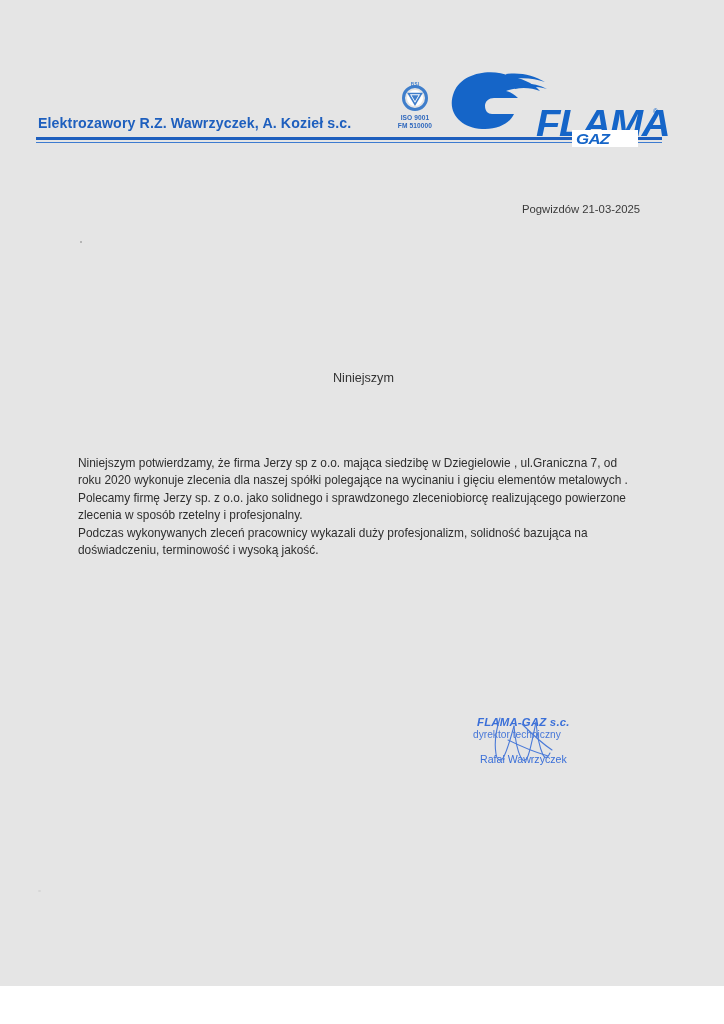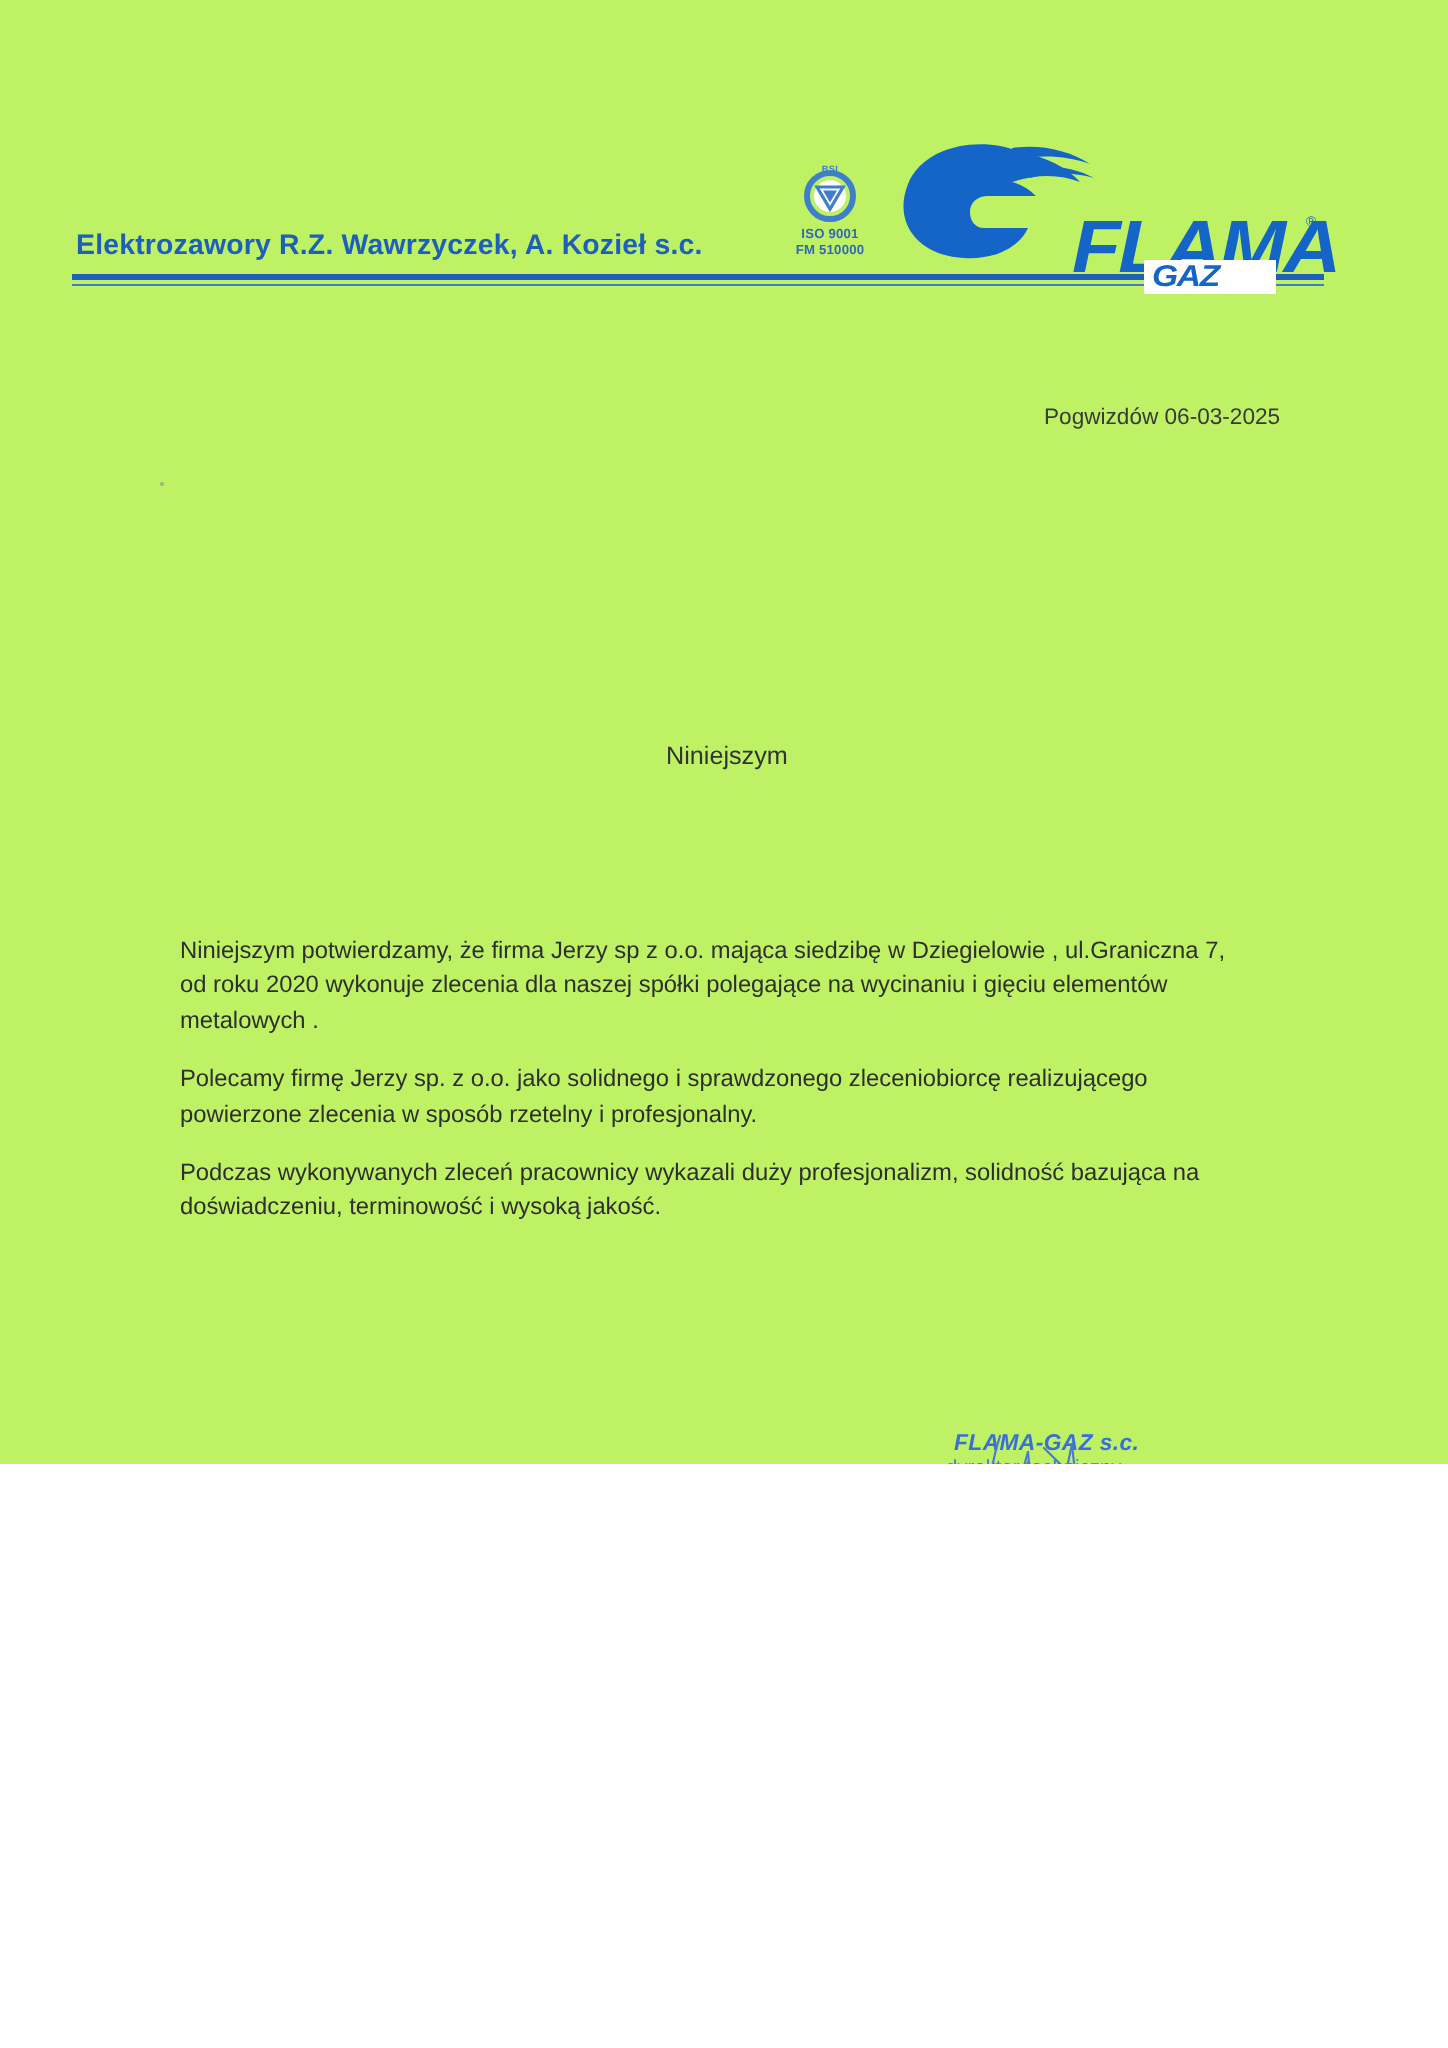--- a/index.html
+++ b/index.html
@@ -7,22 +7,22 @@
     padding: 0;
     background: #ffffff;
   }
   body {
     font-family: "Liberation Sans", sans-serif;
     -webkit-font-smoothing: antialiased;
   }
   #page {
     position: relative;
     width: 724px;
-    height: 732px;
-    background: #bef264;
+    height: 986px;
+    background: #e5e5e5;
     overflow: hidden;
   }
 
   
   #letterhead {
     position: absolute;
     left: 0;
     top: 0;
     width: 724px;
     height: 168px;
@@ -201,21 +201,21 @@
   #body-text {
     position: absolute;
     left: 78px;
     top: 455px;
     width: 560px;
     font-size: 11.9px;
     line-height: 17.4px;
     color: #2e2e2e;
   }
   #body-text p {
-    margin: 12px;
+    margin: 0;
   }
 
   
   #stamp-block {
     position: absolute;
     left: 470px;
     top: 676px;
     width: 140px;
     height: 62px;
     margin-top: 40px;
@@ -292,21 +292,21 @@
         <path d="M58 4 C72 2, 86 5, 97 12 C86 8, 72 7, 60 10 Z" fill="#1565c8"></path>
         <path d="M66 14 C78 12, 90 14, 99 19 C89 16, 77 16, 67 19 Z" fill="#1565c8"></path>
       </svg>
       <div id="flama-word">FLAMA</div>
       <div id="flama-reg">®</div>
       <div id="gaz-box"></div>
       <div id="gaz-word">GAZ</div>
     </div>
   </div>
 
-  <div id="date-line">Pogwizdów  06-03-2025</div>
+  <div id="date-line">Pogwizdów  21-03-2025</div>
 
   <div class="speck" id="speck-top"></div>
   <div class="speck" id="speck-bottom"></div>
 
   <div id="doc-title">Niniejszym</div>
 
   <div id="body-text">
     <p>Niniejszym potwierdzamy, że firma Jerzy sp z o.o. mająca  siedzibę w Dziegielowie , ul.Graniczna 7, od roku 2020 wykonuje zlecenia dla naszej spółki polegające na wycinaniu i gięciu  elementów metalowych .</p>
     <p>Polecamy firmę Jerzy sp. z o.o. jako solidnego i sprawdzonego zleceniobiorcę realizującego powierzone zlecenia  w sposób rzetelny i profesjonalny.</p>
     <p>Podczas wykonywanych zleceń pracownicy wykazali duży profesjonalizm, solidność bazująca na doświadczeniu, terminowość i wysoką jakość.</p>

